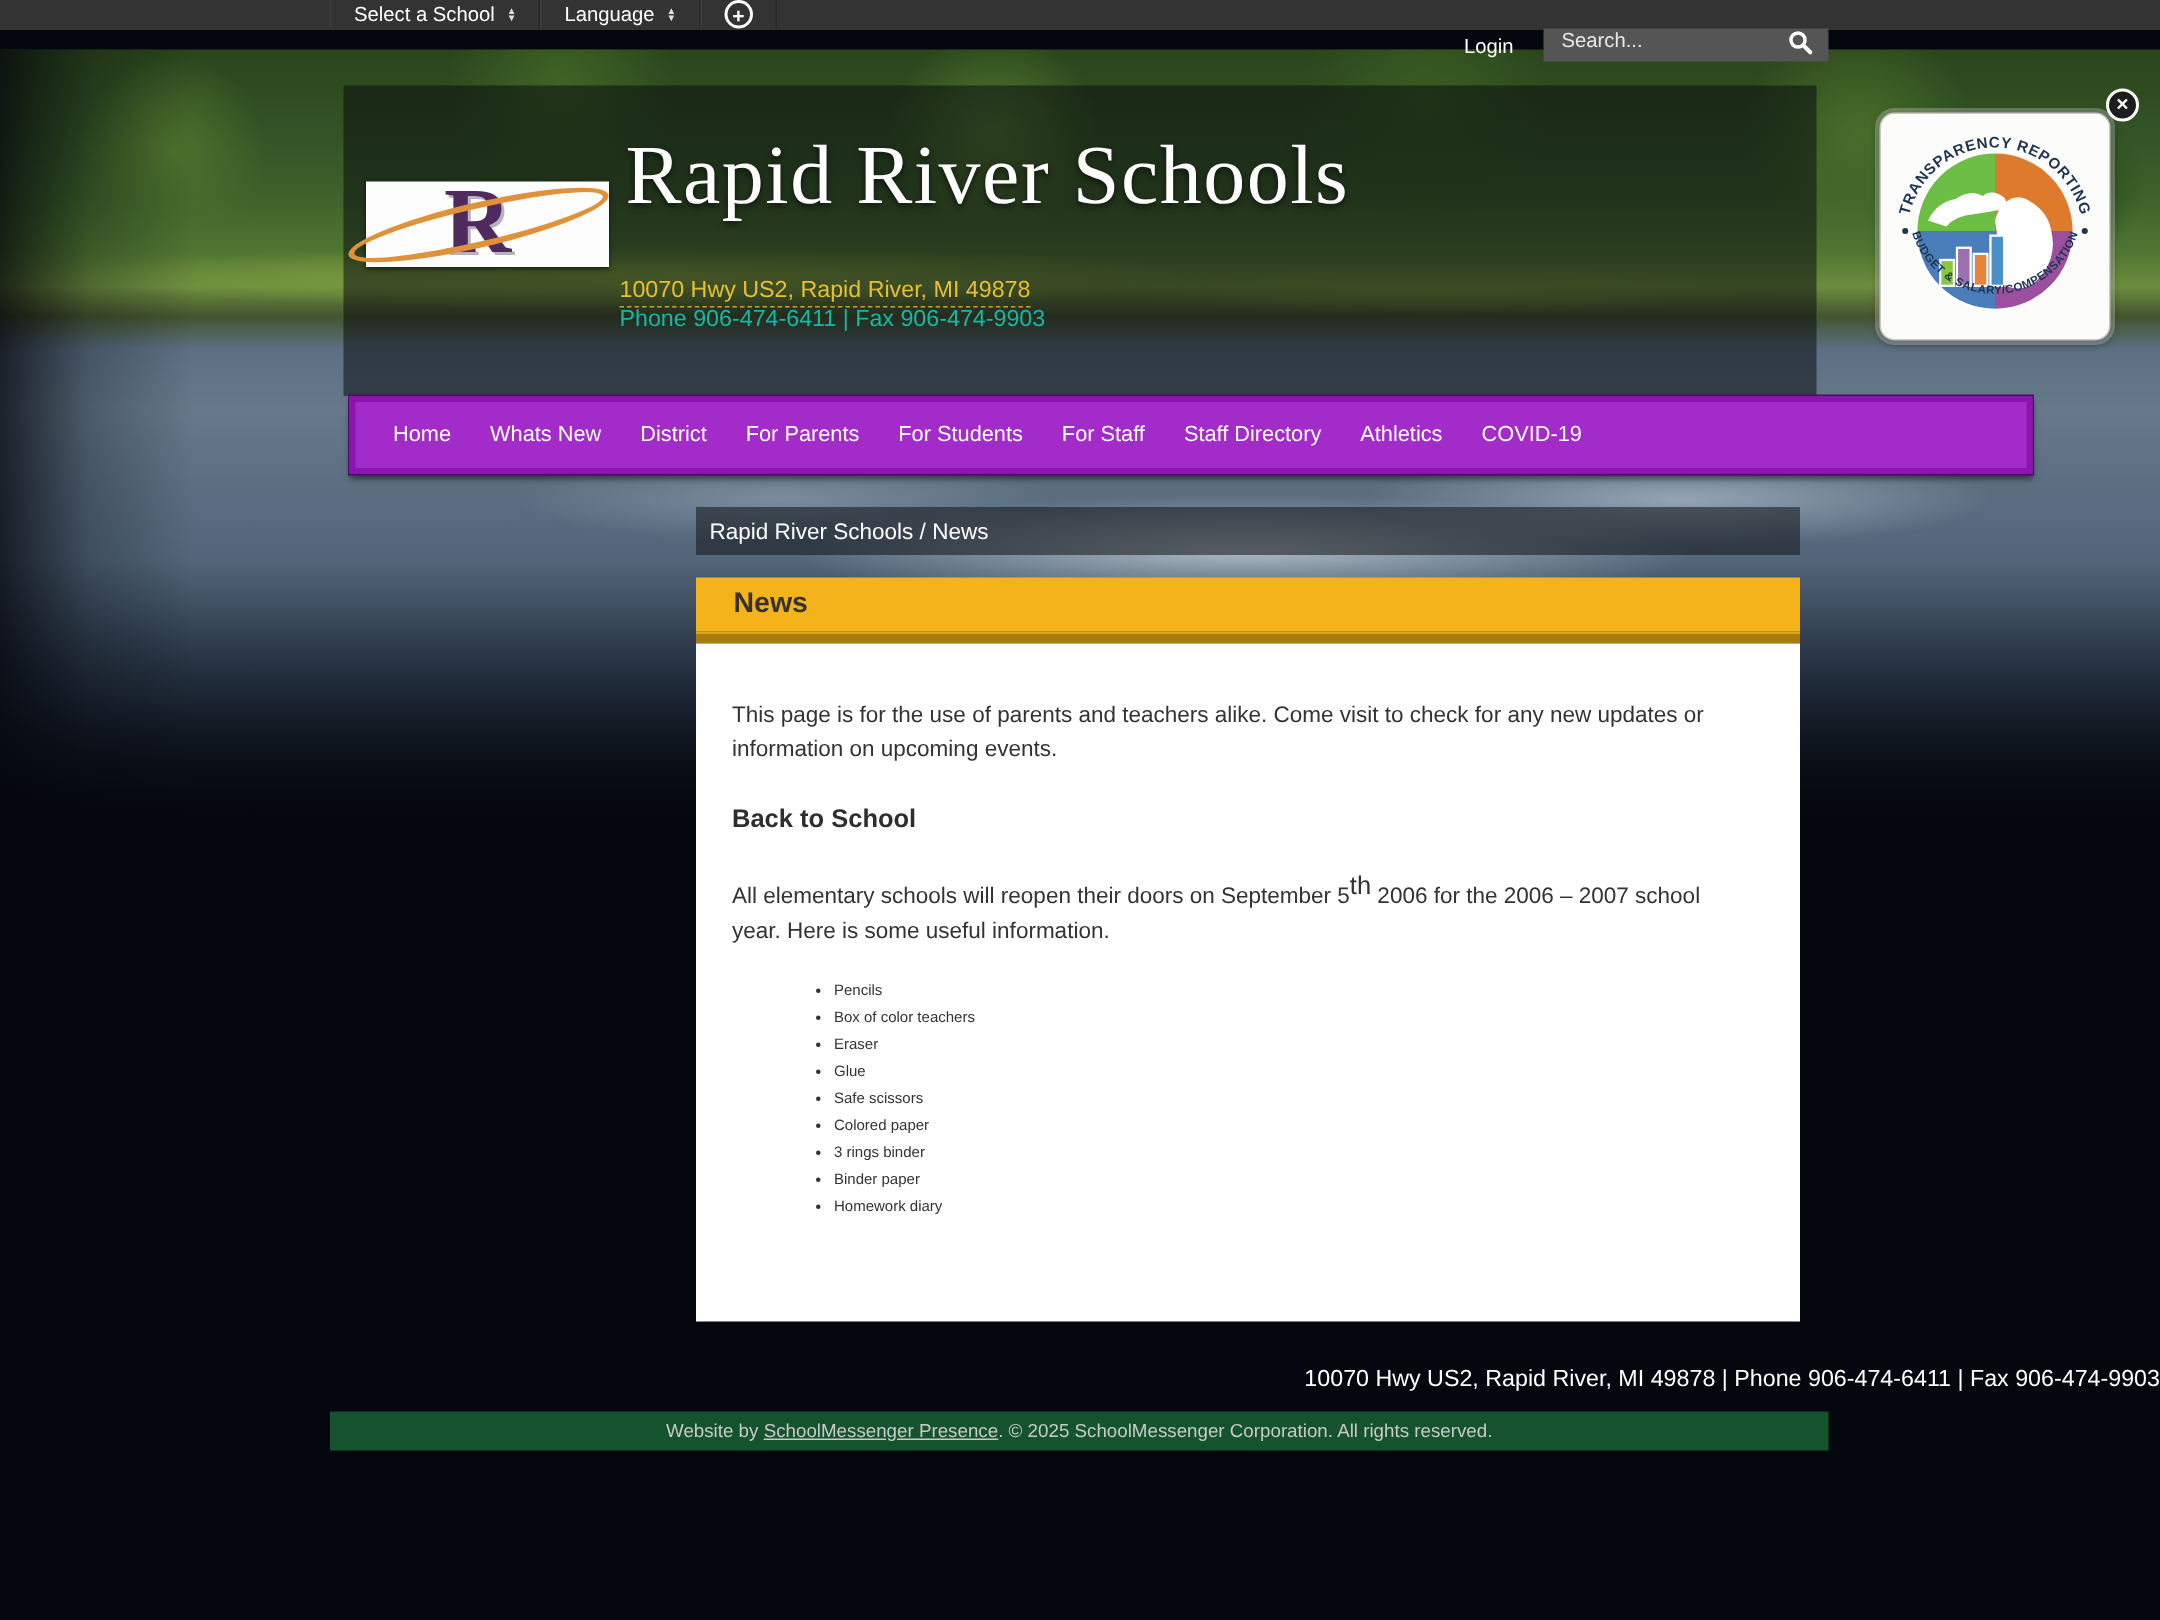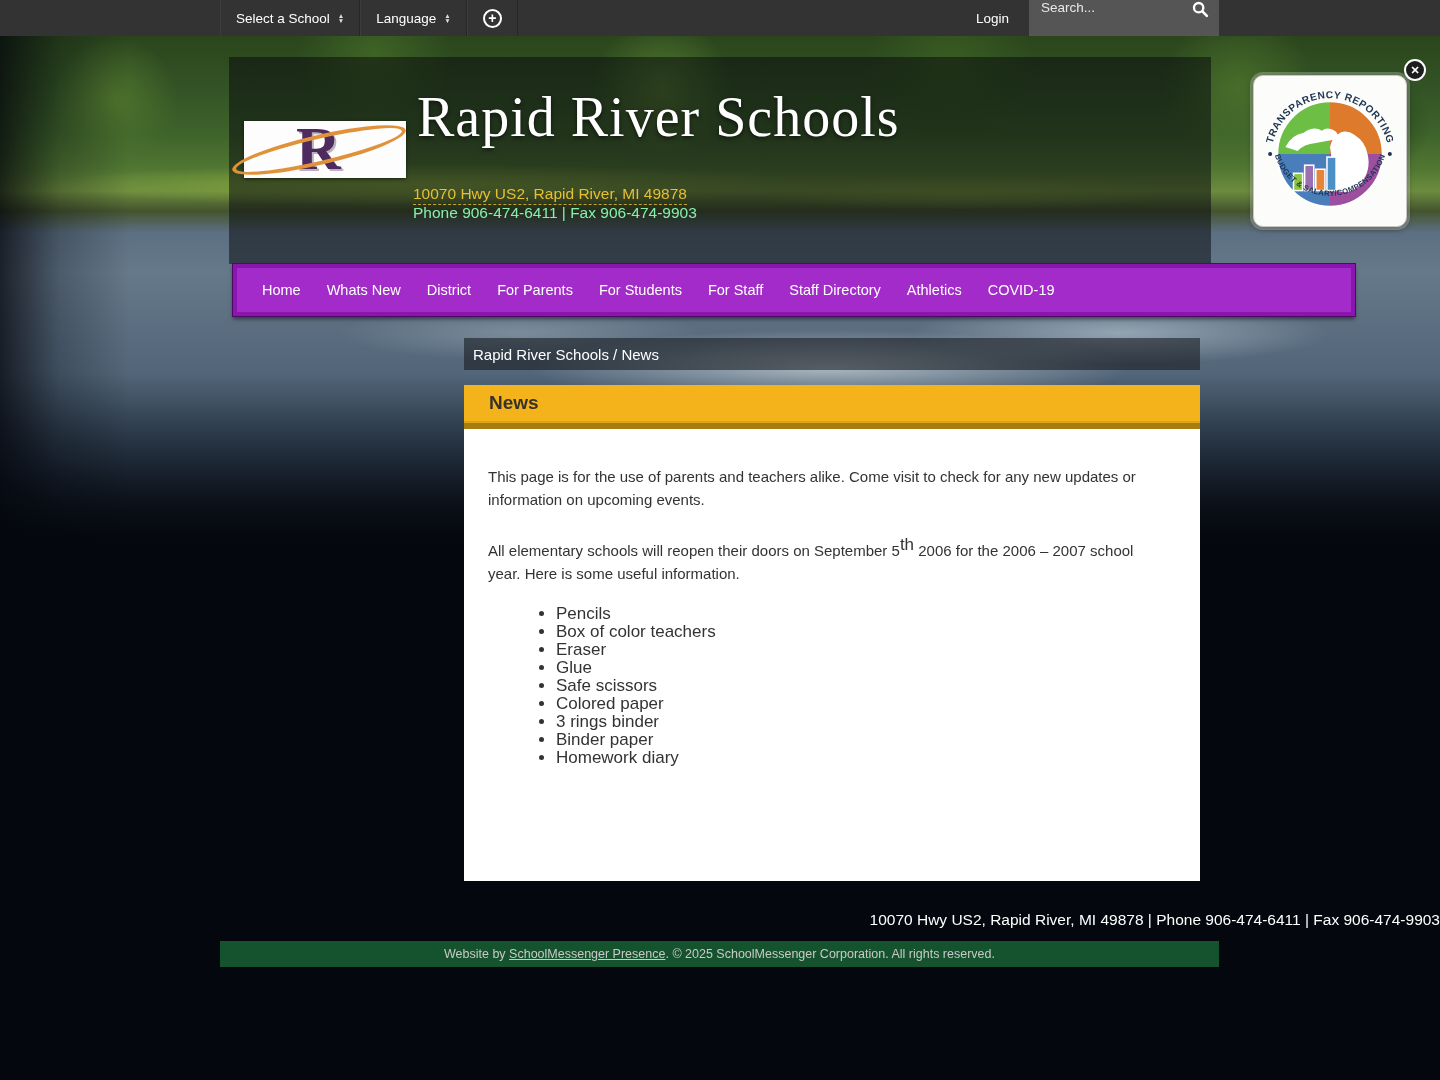--- a/index.html
+++ b/index.html
@@ -5,23 +5,23 @@
   * { box-sizing: border-box; margin: 0; padding: 0; }
   html,body { width:1440px; height:1080px; }
   body {
     background:#04070d;
     font-family:"Liberation Sans", sans-serif;
     position:relative;
     overflow:hidden;
   }
   
   .topbar {
-    position:absolute; top:0; left:0; width:1440px; height:36px;
+    position:absolute; top:0; left:0; width:1440px; height:20px;
     background:#333333; z-index:40; display:flex; align-items:stretch;
-    color:#fff; font-size:13.5px;
+    color:#fff; font-size:13.5px;flex-direction:column;
   }
   .topbar-left { display:flex; margin-left:220px; }
   .tb-item {
     display:flex; align-items:center; gap:8px; padding:0 15px;
     border-right:1px solid #272727; border-left:1px solid #3d3d3d;
     cursor:pointer; white-space:nowrap;
   }
   .updown { display:flex; flex-direction:column; font-size:6.5px; line-height:5px; color:#ddd; }
   .plus-circle {
     width:19px; height:19px; border-radius:50%; border:2px solid #fff;
@@ -85,21 +85,21 @@
   }
   .school-name {
     position:absolute; left:188px; top:28px;
     font-family:"Liberation Serif", serif; font-size:56px; color:#ffffff;
     text-shadow:0 2px 4px rgba(0,0,0,0.6); white-space:nowrap; letter-spacing:1px;
   }
   .hdr-address {
     position:absolute; left:184px; top:128px; font-size:15.5px; color:#e7bf33;
     border-bottom:1px dashed rgba(231,191,51,0.8); padding-bottom:1px; cursor:pointer;
   }
-  .hdr-phone { position:absolute; left:184px; top:147px; font-size:15.5px; color:#86efac; }
+  .hdr-phone { position:absolute; left:184px; top:147px; font-size:15.5px; color:#14b8a6; }
 
   
   .badge {
     position:absolute; left:1253px; top:75px; width:154px; height:152px;
     background:#fcfcfa; border:1px solid #c9c9c4; border-radius:10px;
     box-shadow:0 0 0 3px rgba(255,255,255,0.25), 0 2px 6px rgba(0,0,0,0.5);
     z-index:20; display:flex; align-items:center; justify-content:center; cursor:pointer;
   }
   .badge-close {
     position:absolute; left:1404px; top:59px; width:22px; height:22px;
@@ -143,21 +143,21 @@
   .content {
     position:absolute; left:464px; top:429px; width:736px; height:452px;
     background:#ffffff; z-index:10; padding:26px 56px 0 24px;
     color:#333; font-size:15px; line-height:23px;
   }
   .content h2 { font-size:17px; color:#2e2e2e; margin-top:24px; line-height:22px; }
   .content p.para { margin-top:10px; }
   .content p.para2 { margin-top:22px; }
   .content sup { font-size:17px; }
   .content ul { margin-top:20px; padding-left:68px; }
-  .content li { line-height:18px; font-size:17px; }
+  .content li { line-height:18px; font-size:10px; }
 
   
   .footer-address {
     position:absolute; left:0; top:911px; width:1440px; text-align:right;
     color:#ffffff; font-size:15.5px; z-index:10;
   }
   .footer-bar {
     position:absolute; left:220px; top:941px; width:999px; height:26px;
     background:#14532d; z-index:10; display:flex; align-items:center; justify-content:center;
     color:#c9c9c9; font-size:12.5px;
@@ -261,20 +261,21 @@
     <span>News</span>
 </div>
 
 <div class="title-bar">
   <h1>News</h1>
 </div>
 <div class="title-strip"></div>
 
 <div class="content">
   <p class="para">This page is for the use of parents and teachers alike. Come visit to check for any new updates or information on upcoming events.</p>
+  <h2>Back to School</h2>
   <p class="para2"><span>All elementary schools will reopen their doors on September 5</span><sup>th</sup><span> 2006 for the 2006 – 2007 school year. Here is some useful information.</span></p>
   <ul>
     <li>Pencils</li>
     <li>Box of color teachers</li>
     <li>Eraser</li>
     <li>Glue</li>
     <li>Safe scissors</li>
     <li>Colored paper</li>
     <li>3 rings binder</li>
     <li>Binder paper</li>

